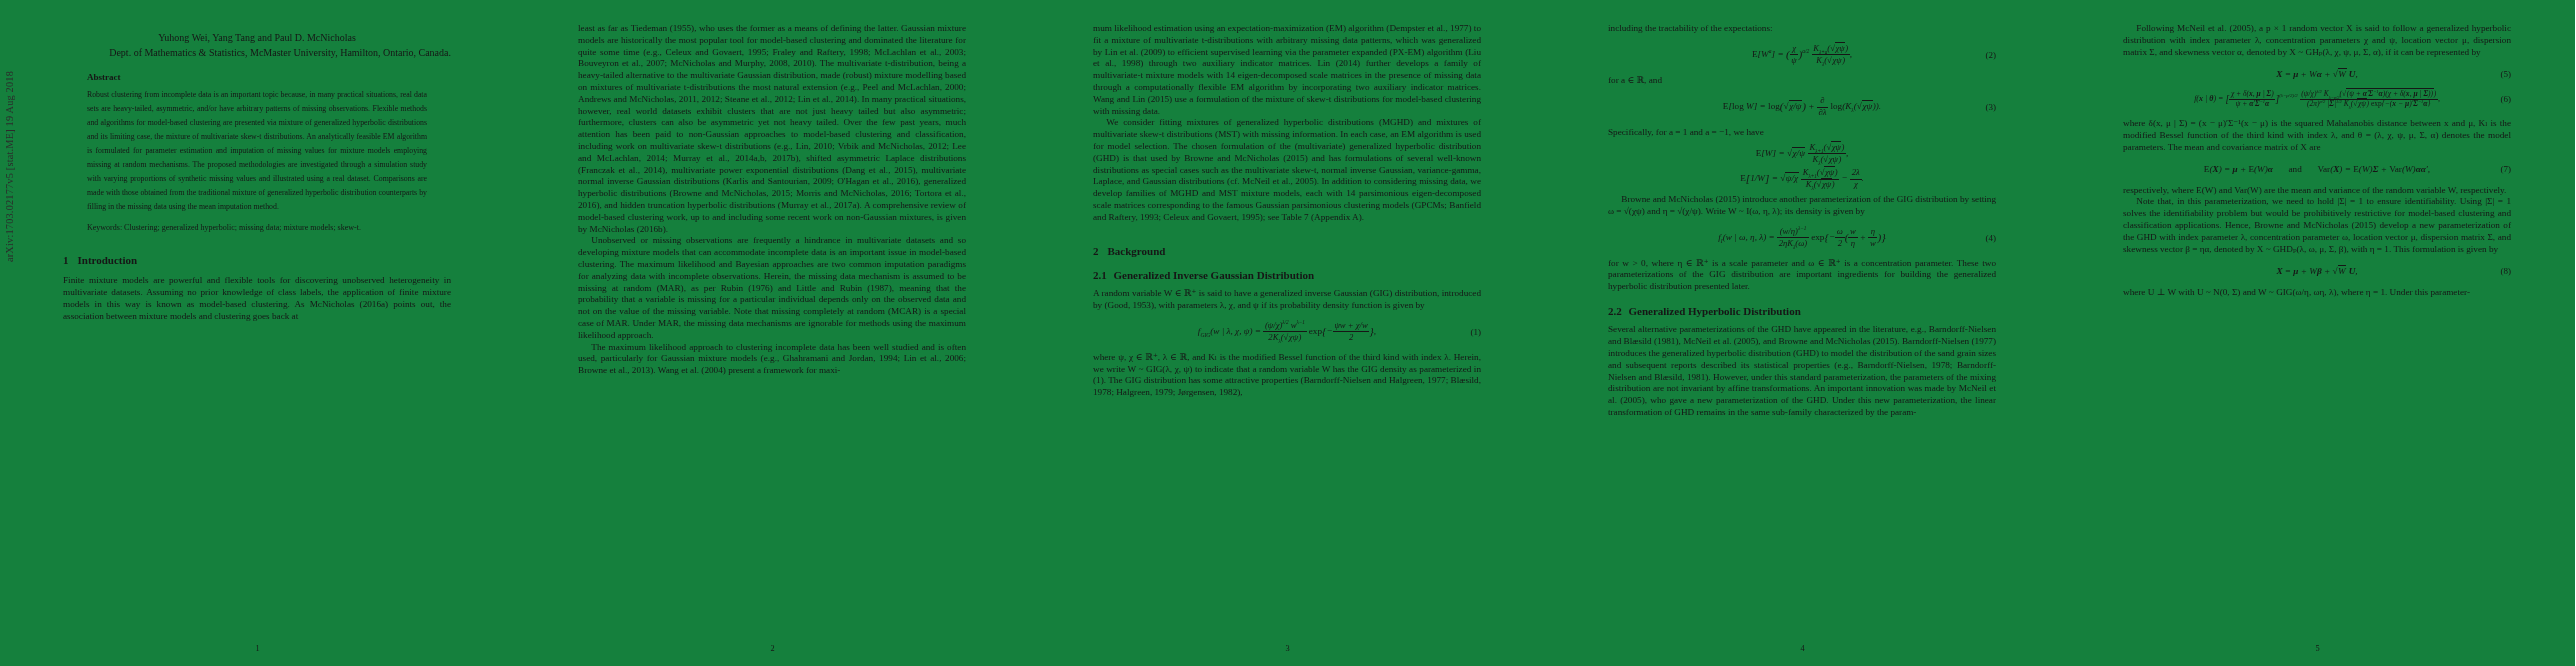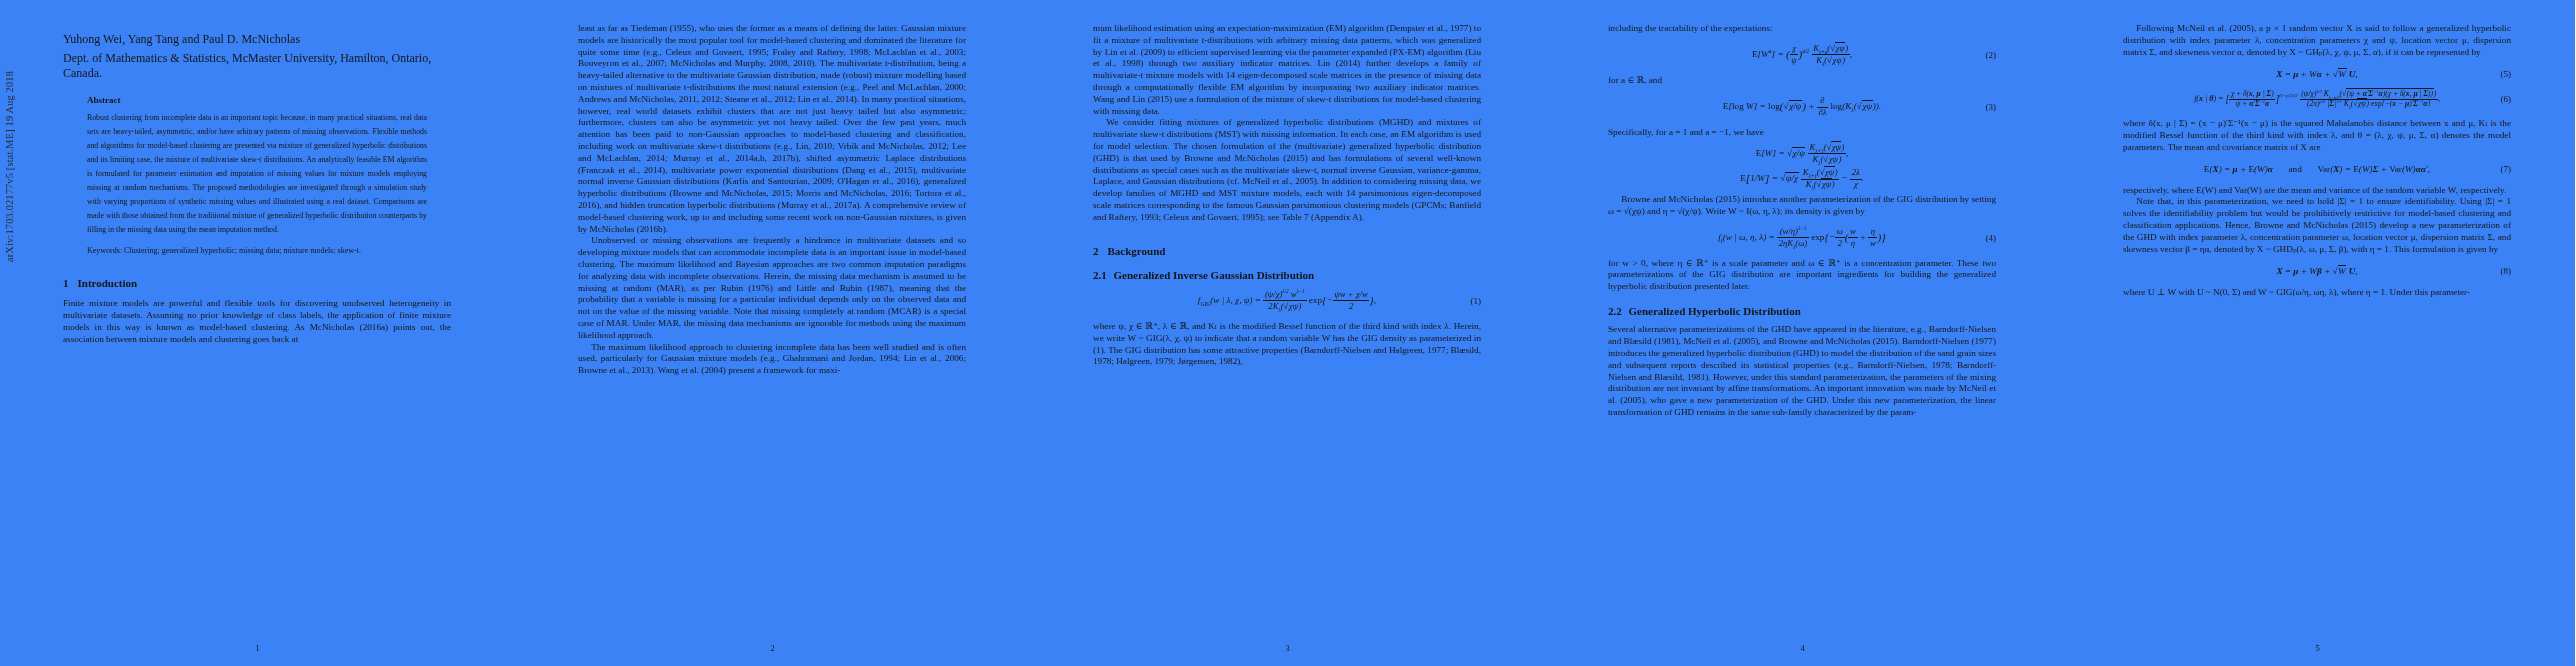--- a/index.html
+++ b/index.html
@@ -1,26 +1,26 @@
 <!DOCTYPE html>
 <html style="font-size:9px"><head>
 <meta charset="utf-8">
 <style>
   *{margin:0;padding:0;box-sizing:border-box}
   html,body{width:2576px;height:667px}
   body{background:#ffffff;font-family:"Liberation Serif","DejaVu Serif","DejaVu Sans",serif;color:#161616;overflow:hidden}
   .doc{display:flex;width:2576px;height:667px;position:relative;background:#fff}
-  .page{position:relative;width:515px;height:667px;flex:0 0 515px;background:#3b82f6}
+  .page{position:relative;width:515px;height:667px;flex:0 0 515px;background:#15803d}
   .content{position:absolute;left:63px;top:23px;width:388px}
   .p1-content{top:32px}
   .para{font-size:9.2px;line-height:11.8px;text-align:justify}
   .para.indent{text-indent:13.3px}
   .title{font-size:13px;line-height:16.7px;font-weight:400;text-align:center;white-space:pre-line;margin-bottom:11px}
-  .authors{font-size:12px;text-align:left;margin-bottom:3.9px}
-  .affiliation{font-size:12px;text-align:left;margin-bottom:14.5px}
+  .authors{font-size:10px;text-align:center;margin-bottom:3.9px}
+  .affiliation{font-size:10px;text-align:right;margin-bottom:14.5px}
   .abstract{width:340px;margin:0 auto}
   .abstract-heading{font-size:9px;font-weight:700;margin-bottom:5.6px}
   .abstract-text{font-size:7.8px;line-height:14px;text-align:justify}
   .keywords{font-size:8px;line-height:10.3px;text-align:justify;margin-top:9px}
   .kw-label{font-weight:400}
   .sec{font-size:11px;font-weight:700;margin:21px 0 9px}
   .sec .sec-num{margin-right:9px}
   .subsec{font-size:11px;font-weight:700;margin:12.2px 0 7.2px}
   .subsec .sec-num{margin-right:6.7px}
   .display{position:relative;margin:9.4px 0;text-align:center;font-style:italic;font-size:9.2px;line-height:1.35}
@@ -72,20 +72,21 @@
     </div>
     <div class="pageno">2</div>
   </section>
 
   <section class="page">
     <div class="content">
       <p class="para">mum likelihood estimation using an expectation-maximization (EM) algorithm (Dempster et al., 1977) to fit a mixture of multivariate t-distributions with arbitrary missing data patterns, which was generalized by Lin et al. (2009) to efficient supervised learning via the parameter expanded (PX-EM) algorithm (Liu et al., 1998) through two auxiliary indicator matrices. Lin (2014) further develops a family of multivariate-t mixture models with 14 eigen-decomposed scale matrices in the presence of missing data through a computationally flexible EM algorithm by incorporating two auxiliary indicator matrices. Wang and Lin (2015) use a formulation of the mixture of skew-t distributions for model-based clustering with missing data.</p>
       <p class="para indent">We consider fitting mixtures of generalized hyperbolic distributions (MGHD) and mixtures of multivariate skew-t distributions (MST) with missing information. In each case, an EM algorithm is used for model selection. The chosen formulation of the (multivariate) generalized hyperbolic distribution (GHD) is that used by Browne and McNicholas (2015) and has formulations of several well-known distributions as special cases such as the multivariate skew-t, normal inverse Gaussian, variance-gamma, Laplace, and Gaussian distributions (cf. McNeil et al., 2005). In addition to considering missing data, we develop families of MGHD and MST mixture models, each with 14 parsimonious eigen-decomposed scale matrices corresponding to the famous Gaussian parsimonious clustering models (GPCMs; Banfield and Raftery, 1993; Celeux and Govaert, 1995); see Table 7 (Appendix A).</p>
       <h2 class="sec"><span class="sec-num">2</span><span>Background</span></h2>
       <h3 class="subsec"><span class="sec-num">2.1</span><span>Generalized Inverse Gaussian Distribution</span></h3>
+      <p class="para">A random variable W ∈ ℝ⁺ is said to have a generalized inverse Gaussian (GIG) distribution, introduced by (Good, 1953), with parameters λ, χ, and ψ if its probability density function is given by</p>
       <div class="display"><span>f<sub>GIG</sub>(w | λ, χ, ψ) = <span class="frac"><span class="n">(ψ/χ)<sup>λ/2</sup> w<sup>λ−1</sup></span><span class="d">2K<sub>λ</sub>(√<span class="sq">χψ</span>)</span></span> <span class="rm">exp</span><span class="big">{</span>−<span class="frac"><span class="n">ψw + χ/w</span><span class="d">2</span></span><span class="big">}</span>,</span><span class="tag">(1)</span></div>
       <p class="para">where ψ, χ ∈ ℝ⁺, λ ∈ ℝ, and Kₗ is the modified Bessel function of the third kind with index λ. Herein, we write W ~ GIG(λ, χ, ψ) to indicate that a random variable W has the GIG density as parameterized in (1). The GIG distribution has some attractive properties (Barndorff-Nielsen and Halgreen, 1977; Blæsild, 1978; Halgreen, 1979; Jørgensen, 1982),</p>
     </div>
     <div class="pageno">3</div>
   </section>
 
   <section class="page">
     <div class="content">
       <p class="para">including the tractability of the expectations:</p>
       <div class="display"><span><span class="rm">E</span>[W<sup>a</sup>] = <span class="big">(</span><span class="frac"><span class="n">χ</span><span class="d">ψ</span></span><span class="big">)</span><sup>a/2</sup> <span class="frac"><span class="n">K<sub>λ+a</sub>(√<span class="sq">χψ</span>)</span><span class="d">K<sub>λ</sub>(√<span class="sq">χψ</span>)</span></span>,</span><span class="tag">(2)</span></div>

